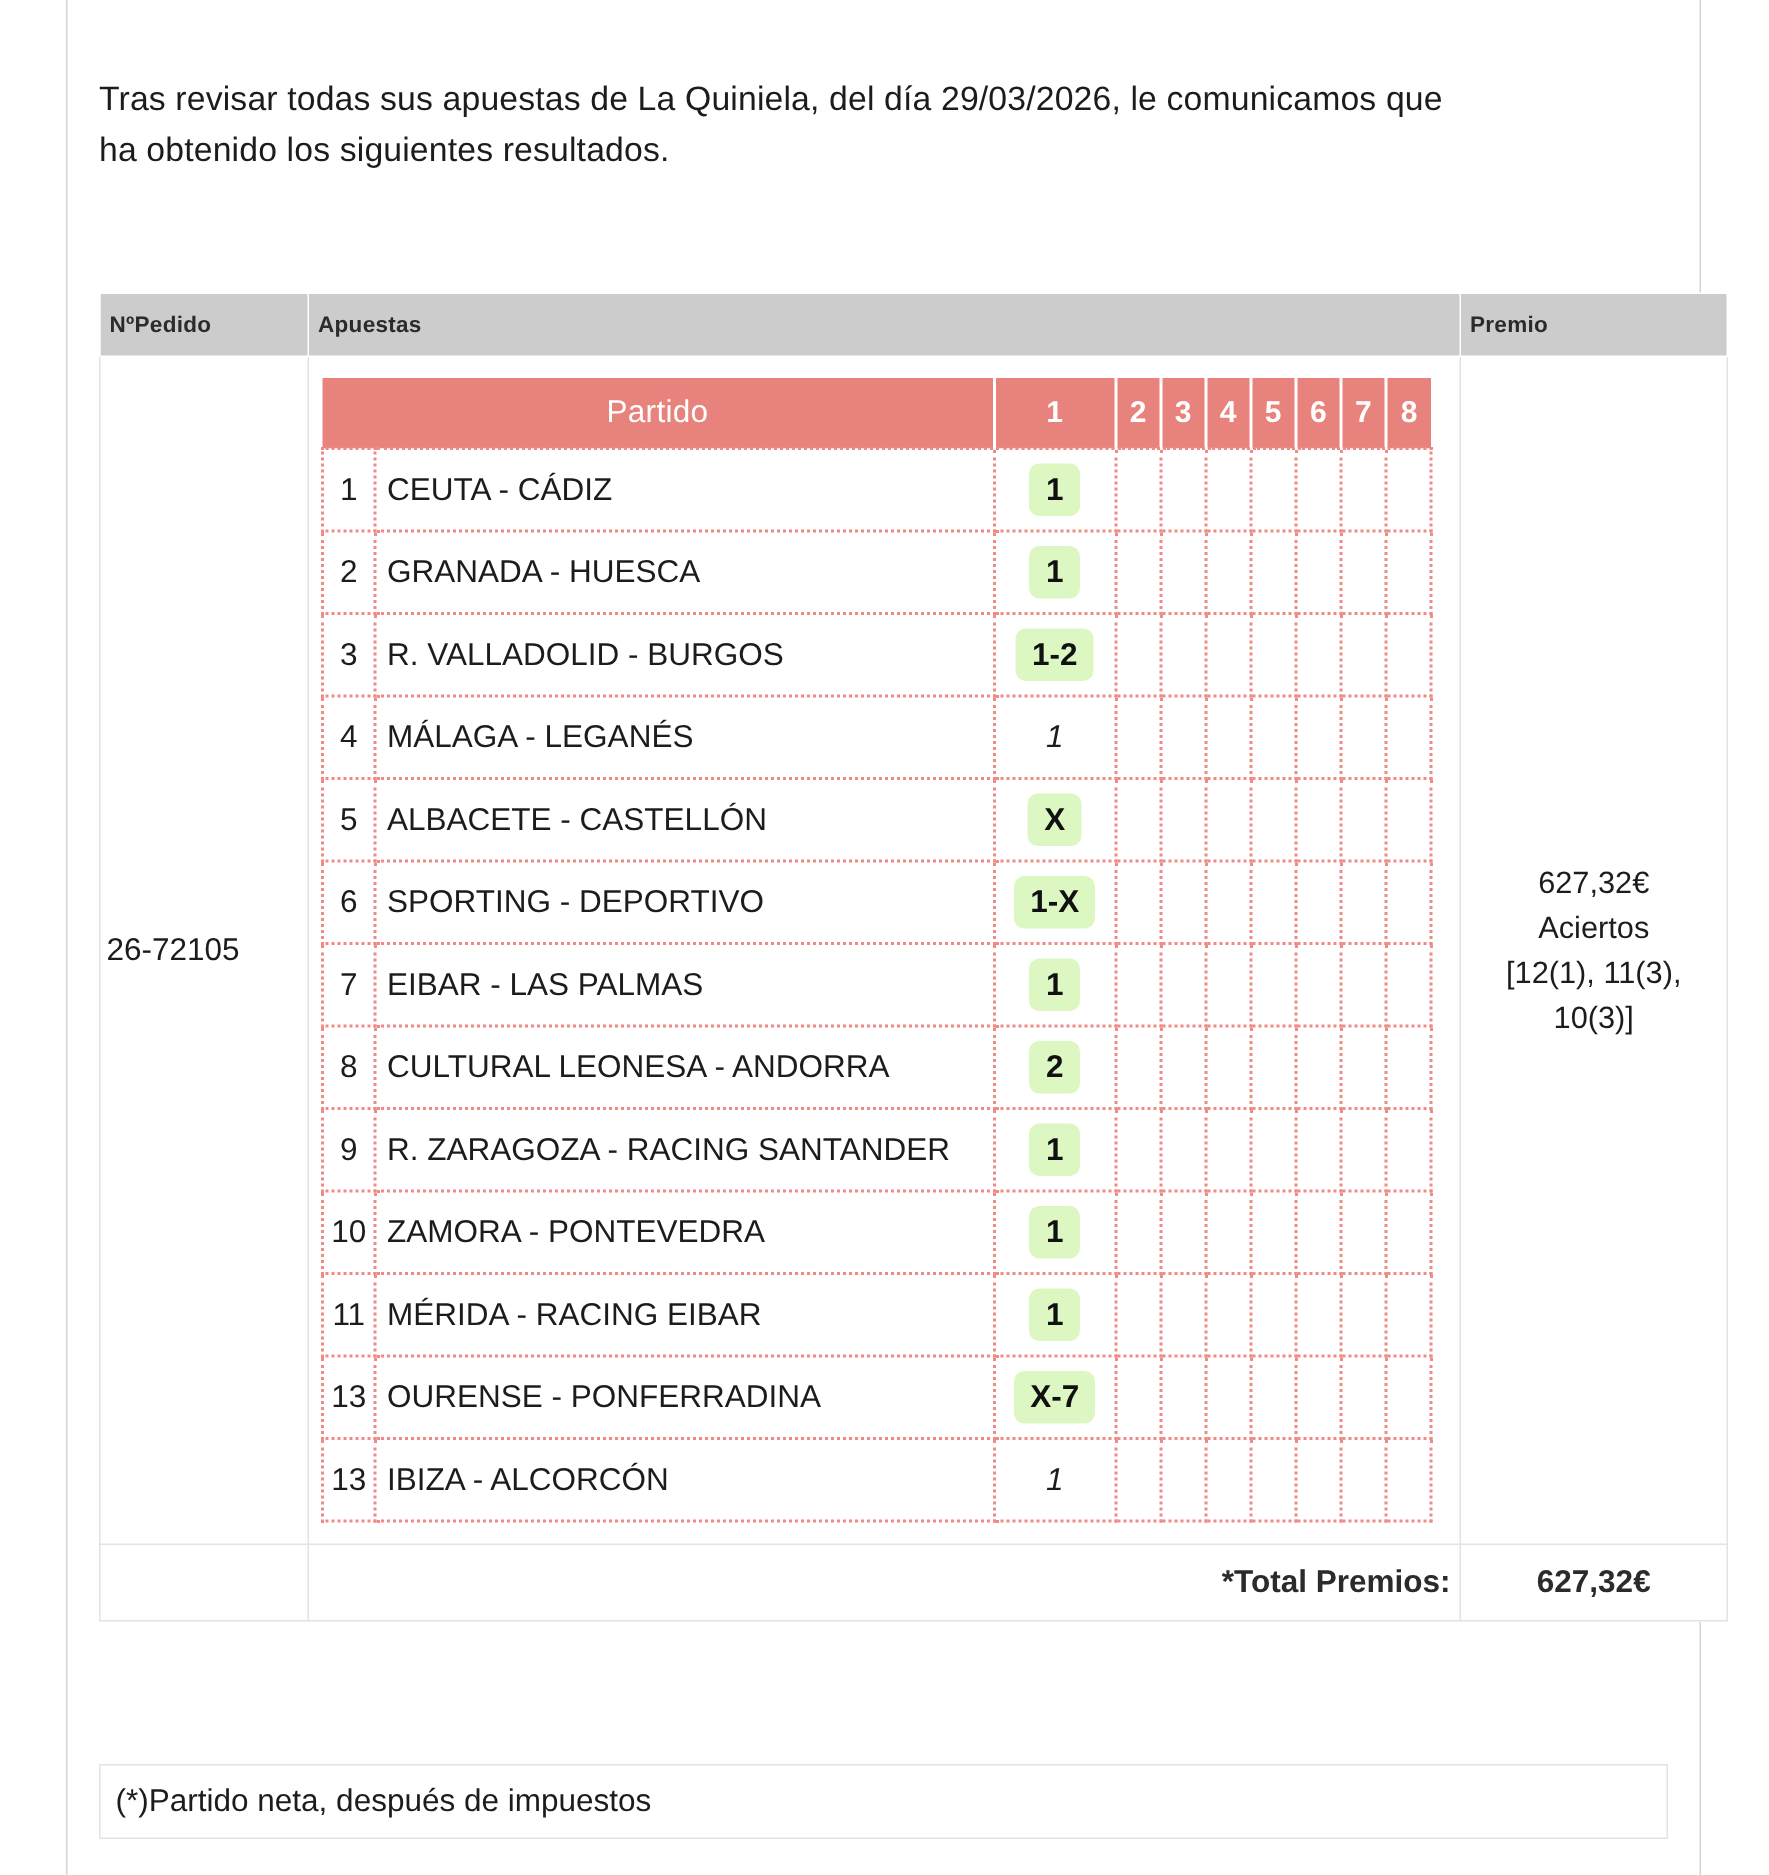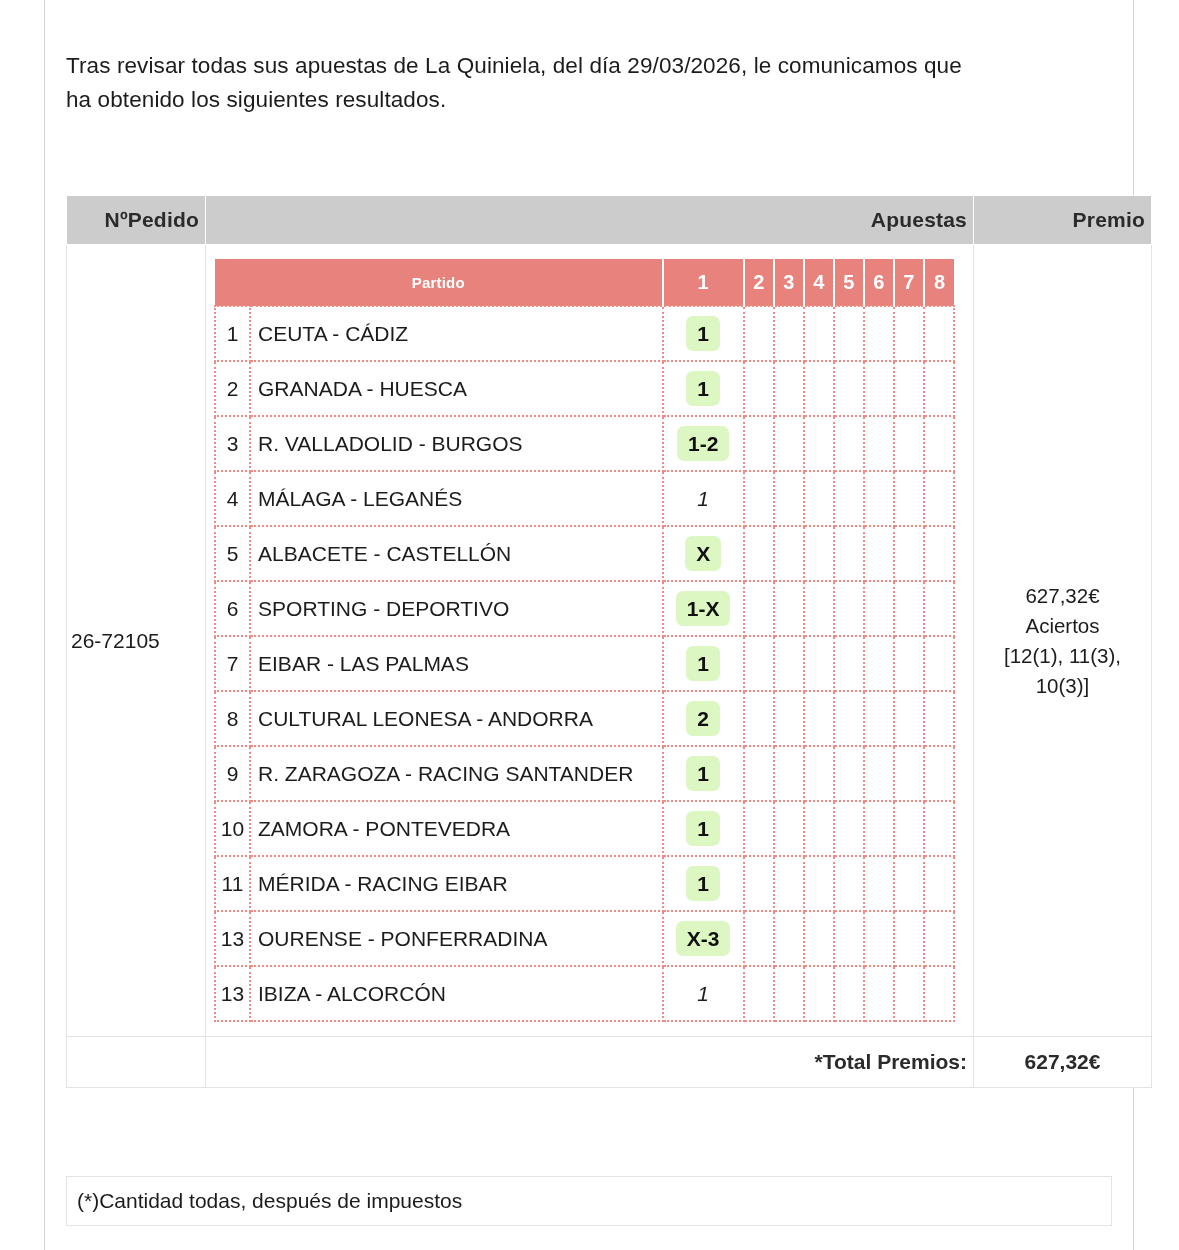--- a/index.html
+++ b/index.html
@@ -55,25 +55,25 @@
     width: 1046px;
   }
   table.outer {
     border-collapse: collapse;
     width: 100%;
     table-layout: fixed;
   }
   table.outer > thead > tr > th {
     background: #cccccc;
     border: 1px solid #ffffff;
-    font-size: 21px;
+    font-size: 15px;
     font-weight: bold;
     color: #2b2b2b;
     padding: 12px 6px;
-    text-align: right;
+    text-align: left;
     letter-spacing: 0.2px;
   }
   th.col-pedido  { width: 126px; }
   th.col-apuesta { width: 755px; }
   th.col-premio  { width: 165px; }
 
   table.outer > tbody > td, table.outer > tbody > tr > td {
     border: 1px solid #e3e3e3;
     vertical-align: middle;
     background: #ffffff;
@@ -97,22 +97,22 @@
   
   table.inner {
     border-collapse: collapse;
     table-layout: fixed;
     width: 741px;
     margin: 0 auto 0 0;
   }
   table.inner th.partido-head {
     background: #e8827c;
     color: #ffffff;
-    font-size: 15px;
-    font-weight: bold;
+    font-size: 21px;
+    font-weight: normal;
     text-align: center;
     height: 44px;
     border: none;
     letter-spacing: 0.2px;
   }
   table.inner th.numcol-head {
     background: #e8827c;
     color: #ffffff;
     font-size: 20px;
     font-weight: bold;
@@ -384,21 +384,21 @@
                     <td class="blank"></td>
                     <td class="blank"></td>
                     <td class="blank"></td>
                     <td class="blank"></td>
                     <td class="blank"></td>
                     <td class="blank"></td>
                   </tr>
                   <tr>
                     <td class="idx">13</td>
                     <td class="match">OURENSE - PONFERRADINA</td>
-                    <td class="pick"><span class="pill">X-3</span></td>
+                    <td class="pick"><span class="pill">X-7</span></td>
                     <td class="blank"></td>
                     <td class="blank"></td>
                     <td class="blank"></td>
                     <td class="blank"></td>
                     <td class="blank"></td>
                     <td class="blank"></td>
                     <td class="blank"></td>
                   </tr>
                   <tr>
                     <td class="idx">13</td>
@@ -425,15 +425,15 @@
 
         <tr class="total-row">
           <td class="total-empty"></td>
           <td class="total-label">*Total Premios:</td>
           <td class="total-value">627,32€</td>
         </tr>
       </tbody>
     </table>
   </div>
 
-  <div class="footnote-wrap">(*)Cantidad todas, después de impuestos</div>
+  <div class="footnote-wrap">(*)Partido neta, después de impuestos</div>
 
 </div>
 
 </body></html>

